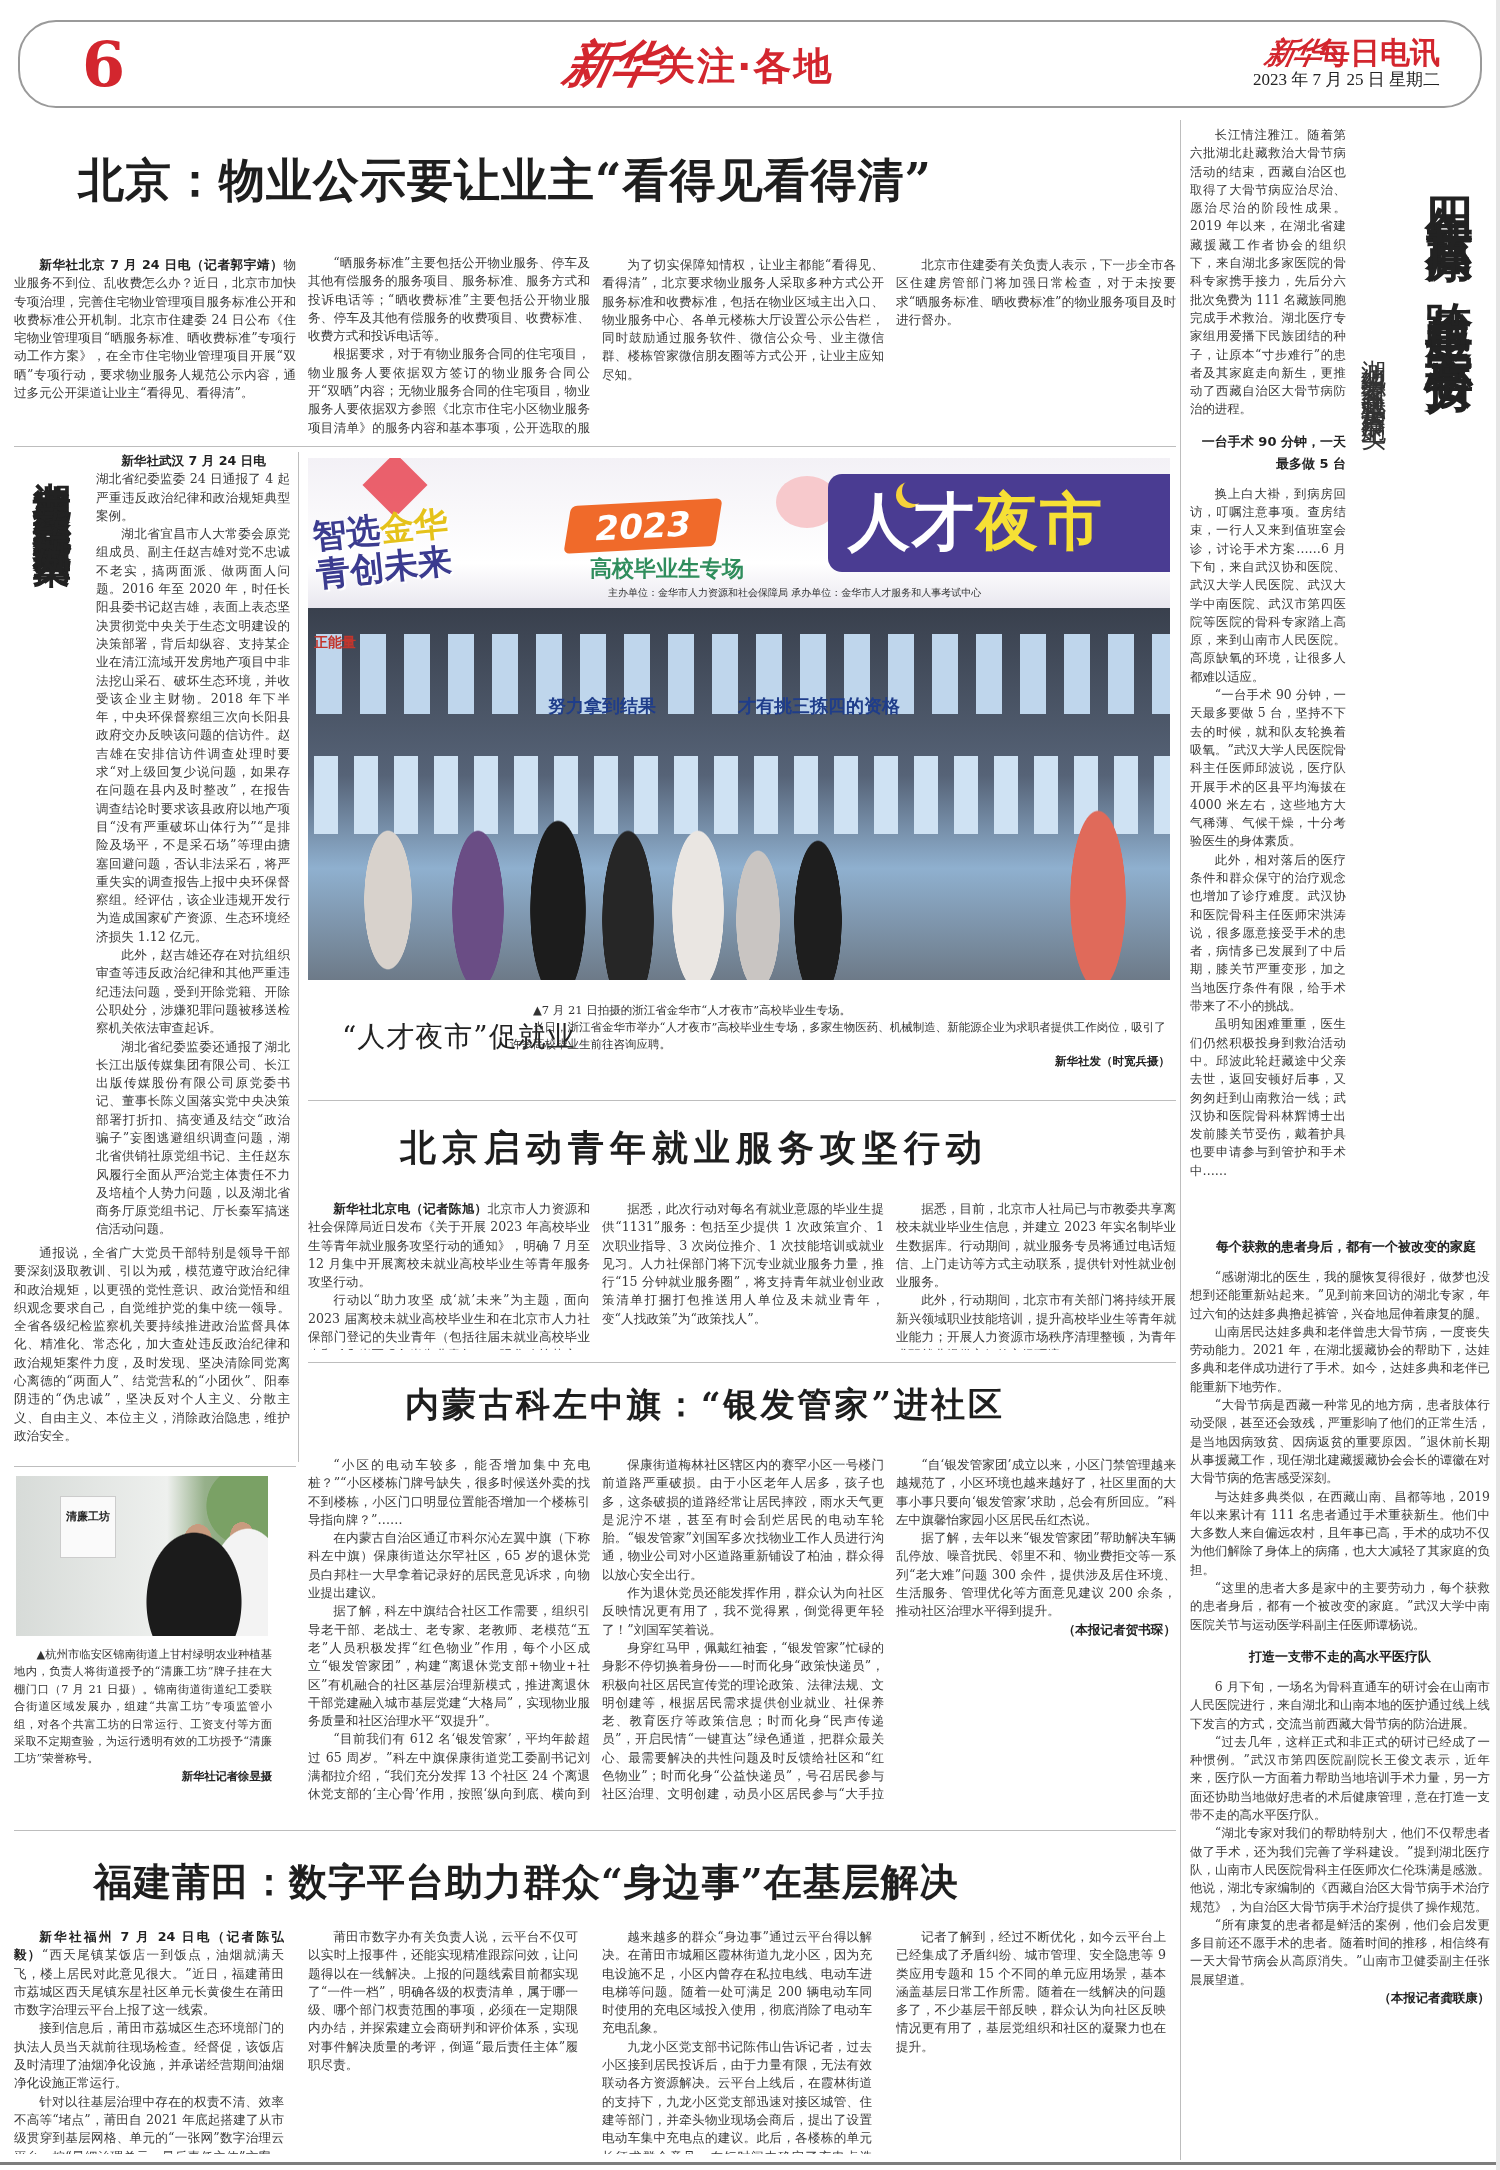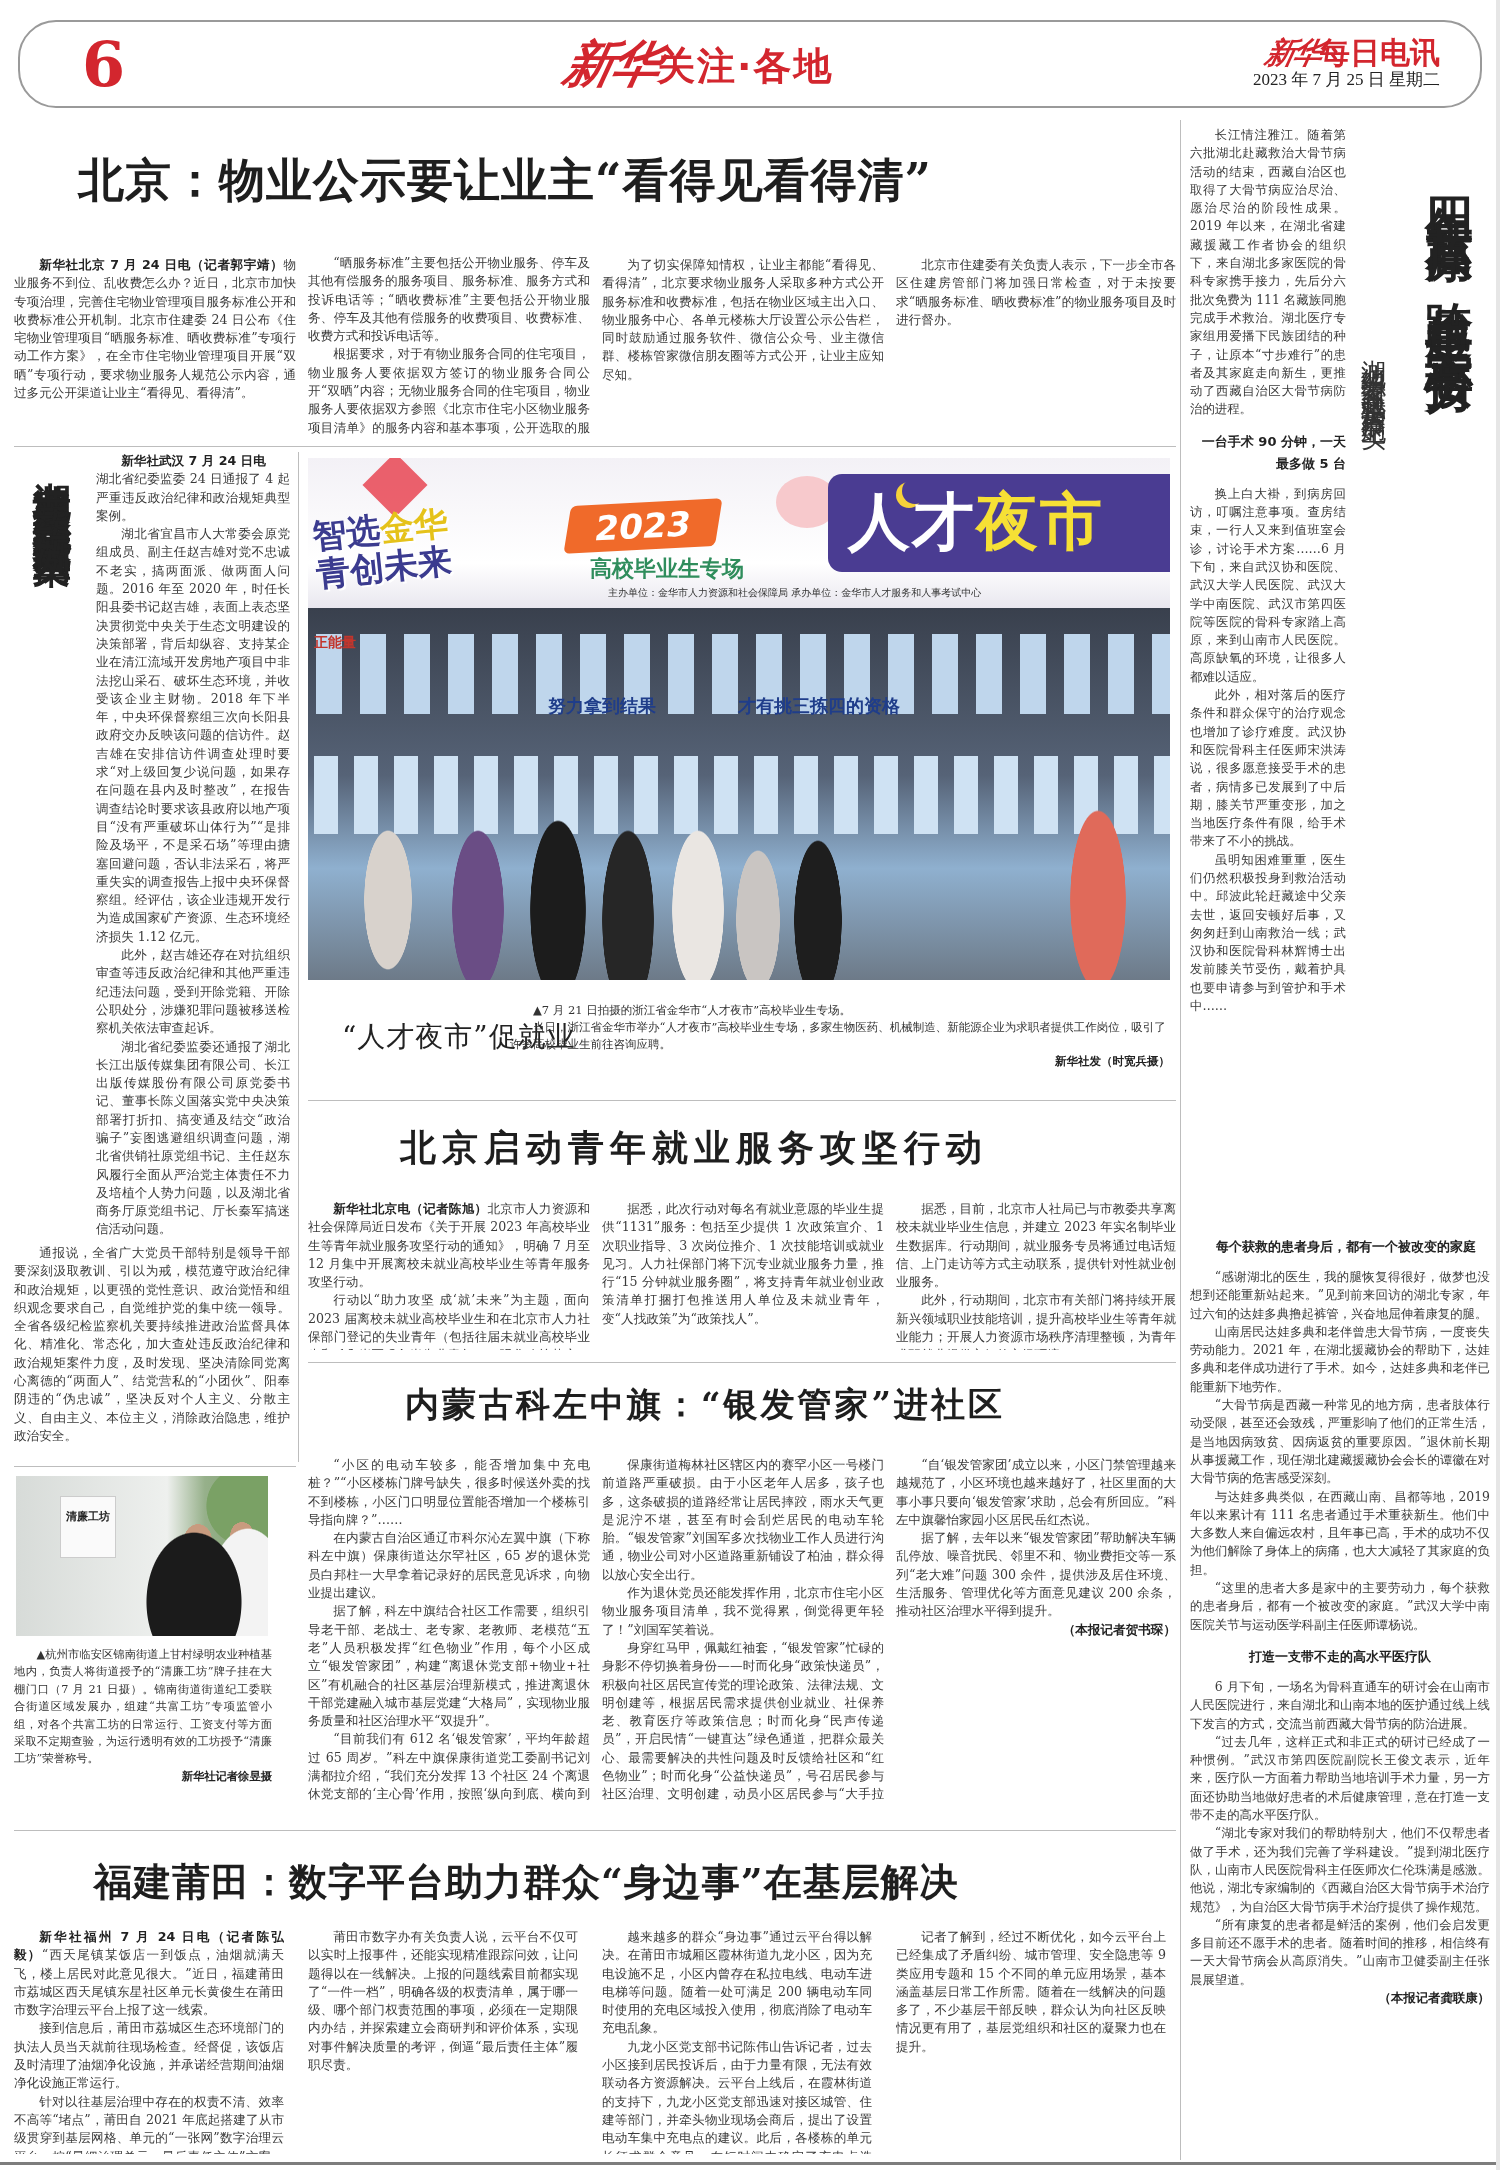--- a/index.html
+++ b/index.html
@@ -201,21 +201,21 @@
 
 <div class="headline h-neimeng">内蒙古科左中旗：“银发管家”进社区</div>
 <div class="col" style="left:308px; top:1456px; width:282px; height:350px; overflow:hidden;">
   <p>“小区的电动车较多，能否增加集中充电桩？”“小区楼栋门牌号缺失，很多时候送外卖的找不到楼栋，小区门口明显位置能否增加一个楼栋引导指向牌？”……</p>
   <p>在内蒙古自治区通辽市科尔沁左翼中旗（下称科左中旗）保康街道达尔罕社区，65 岁的退休党员白邦柱一大早拿着记录好的居民意见诉求，向物业提出建议。</p>
   <p>据了解，科左中旗结合社区工作需要，组织引导老干部、老战士、老专家、老教师、老模范“五老”人员积极发挥“红色物业”作用，每个小区成立“银发管家团”，构建“离退休党支部+物业+社区”有机融合的社区基层治理新模式，推进离退休干部党建融入城市基层党建“大格局”，实现物业服务质量和社区治理水平“双提升”。</p>
   <p>“目前我们有 612 名‘银发管家’，平均年龄超过 65 周岁。”科左中旗保康街道党工委副书记刘满都拉介绍，“我们充分发挥 13 个社区 24 个离退休党支部的‘主心骨’作用，按照‘纵向到底、横向到边、全面覆盖’的原则，以楼道或 20 户常住居民为标准，为 124 个小区全面配备‘银发管家’。”</p>
 </div>
 <div class="col" style="left:602px; top:1456px; width:282px; height:350px; overflow:hidden;">
   <p>保康街道梅林社区辖区内的赛罕小区一号楼门前道路严重破损。由于小区老年人居多，孩子也多，这条破损的道路经常让居民摔跤，雨水天气更是泥泞不堪，甚至有时会刮烂居民的电动车轮胎。“银发管家”刘国军多次找物业工作人员进行沟通，物业公司对小区道路重新铺设了柏油，群众得以放心安全出行。</p>
-  <p>作为退休党员还能发挥作用，北京市住宅小区物业服务项目清单，我不觉得累，倒觉得更年轻了！”刘国军笑着说。</p>
+  <p>作为退休党员还能发挥作用，群众认为向社区反映情况更有用了，我不觉得累，倒觉得更年轻了！”刘国军笑着说。</p>
   <p>身穿红马甲，佩戴红袖套，“银发管家”忙碌的身影不停切换着身份——时而化身“政策快递员”，积极向社区居民宣传党的理论政策、法律法规、文明创建等，根据居民需求提供创业就业、社保养老、教育医疗等政策信息；时而化身“民声传递员”，开启民情“一键直达”绿色通道，把群众最关心、最需要解决的共性问题及时反馈给社区和“红色物业”；时而化身“公益快递员”，号召居民参与社区治理、文明创建，动员小区居民参与“大手拉小手”“金辉助老”等富有温暖气息的活动，不断巩固社区居民“家园意识”。</p>
 </div>
 <div class="col" style="left:896px; top:1456px; width:280px; height:350px; overflow:hidden;">
   <p>“自‘银发管家团’成立以来，小区门禁管理越来越规范了，小区环境也越来越好了，社区里面的大事小事只要向‘银发管家’求助，总会有所回应。”科左中旗馨怡家园小区居民岳红杰说。</p>
   <p>据了解，去年以来“银发管家团”帮助解决车辆乱停放、噪音扰民、邻里不和、物业费拒交等一系列“老大难”问题 300 余件，提供涉及居住环境、生活服务、管理优化等方面意见建议 200 余条，推动社区治理水平得到提升。</p>
   <span class="byline">（本报记者贺书琛）</span>
 </div>
 
 <div class="photo-hz">
   <div class="hz-sign">清廉工坊</div>
@@ -246,20 +246,21 @@
 
 <div class="rule-v" style="left:1180px; top:120px; height:2040px;"></div>
 
 <div class="vert-title v-tibet-main">四年六赴高原，跨越千里『爱心接力』</div>
 <div class="vert-title v-tibet-sub">湖北组织专家组赴藏救治大骨节病纪实</div>
 
 <div class="col" style="left:1190px; top:126px; width:156px; height:1090px; overflow:hidden; font-size:12.4px;">
   <p>长江情注雅江。随着第六批湖北赴藏救治大骨节病活动的结束，西藏自治区也取得了大骨节病应治尽治、愿治尽治的阶段性成果。2019 年以来，在湖北省建藏援藏工作者协会的组织下，来自湖北多家医院的骨科专家携手接力，先后分六批次免费为 111 名藏族同胞完成手术救治。湖北医疗专家组用爱播下民族团结的种子，让原本“寸步难行”的患者及其家庭走向新生，更推动了西藏自治区大骨节病防治的进程。</p>
   <div class="subhead" style="text-indent:0; text-align:right;">一台手术 90 分钟，一天最多做 5 台</div>
   <p>换上白大褂，到病房回访，叮嘱注意事项。查房结束，一行人又来到值班室会诊，讨论手术方案……6 月下旬，来自武汉协和医院、武汉大学人民医院、武汉大学中南医院、武汉市第四医院等医院的骨科专家踏上高原，来到山南市人民医院。高原缺氧的环境，让很多人都难以适应。</p>
+  <p>“一台手术 90 分钟，一天最多要做 5 台，坚持不下去的时候，就和队友轮换着吸氧。”武汉大学人民医院骨科主任医师邱波说，医疗队开展手术的区县平均海拔在 4000 米左右，这些地方大气稀薄、气候干燥，十分考验医生的身体素质。</p>
   <p>此外，相对落后的医疗条件和群众保守的治疗观念也增加了诊疗难度。武汉协和医院骨科主任医师宋洪涛说，很多愿意接受手术的患者，病情多已发展到了中后期，膝关节严重变形，加之当地医疗条件有限，给手术带来了不小的挑战。</p>
   <p>虽明知困难重重，医生们仍然积极投身到救治活动中。邱波此轮赶藏途中父亲去世，返回安顿好后事，又匆匆赶到山南救治一线；武汉协和医院骨科林辉博士出发前膝关节受伤，戴着护具也要申请参与到管护和手术中……</p>
 </div>
 
 <div class="col" style="left:1190px; top:1224px; width:300px; height:930px; overflow:hidden; font-size:12.4px;">
   <div class="subhead">每个获救的患者身后，都有一个被改变的家庭</div>
   <p>“感谢湖北的医生，我的腿恢复得很好，做梦也没想到还能重新站起来。”见到前来回访的湖北专家，年过六旬的达娃多典撸起裤管，兴奋地屈伸着康复的腿。</p>
   <p>山南居民达娃多典和老伴曾患大骨节病，一度丧失劳动能力。2021 年，在湖北援藏协会的帮助下，达娃多典和老伴成功进行了手术。如今，达娃多典和老伴已能重新下地劳作。</p>
   <p>“大骨节病是西藏一种常见的地方病，患者肢体行动受限，甚至还会致残，严重影响了他们的正常生活，是当地因病致贫、因病返贫的重要原因。”退休前长期从事援藏工作，现任湖北建藏援藏协会会长的谭徽在对大骨节病的危害感受深刻。</p>
   <p>与达娃多典类似，在西藏山南、昌都等地，2019 年以来累计有 111 名患者通过手术重获新生。他们中大多数人来自偏远农村，且年事已高，手术的成功不仅为他们解除了身体上的病痛，也大大减轻了其家庭的负担。</p>

